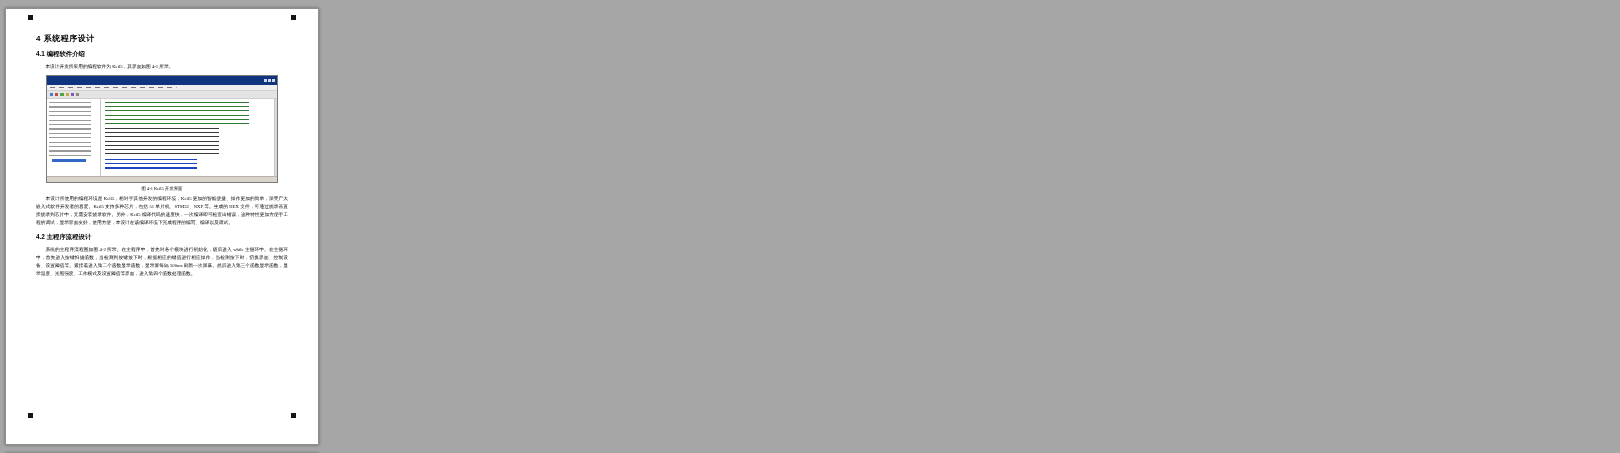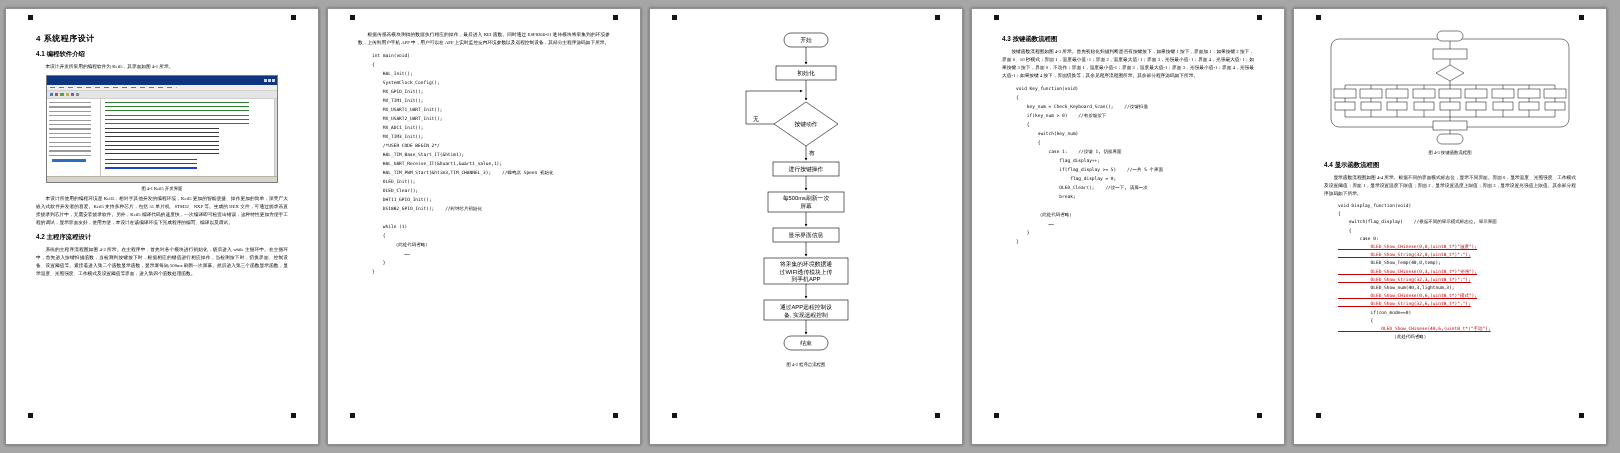--- a/index.html
+++ b/index.html
@@ -2,21 +2,21 @@
 <html><head>
 <meta charset="utf-8">
 <style>
   * { box-sizing: border-box; }
   html,body { margin:0; padding:0; }
   body {
     background:#a6a6a6;
     font-family:"Liberation Sans", sans-serif;
     width:1620px; height:453px; overflow:hidden;
   }
-  .canvas { width:1620px; height:344px; display:flex; gap:8px; padding:8px 5px; }
+  .canvas { width:1620px; height:344px; display:flex; gap:8px; padding:8px 5px;flex-direction:column; }
   .page {
     position:relative; flex:none;
     width:314px; height:437px;
     background:#ffffff;
     border:1px solid #8f8f8f;
     box-shadow:0 0 3px rgba(0,0,0,.4);
     padding:20px 30px;
     overflow:hidden;
     color:#000;
   }

